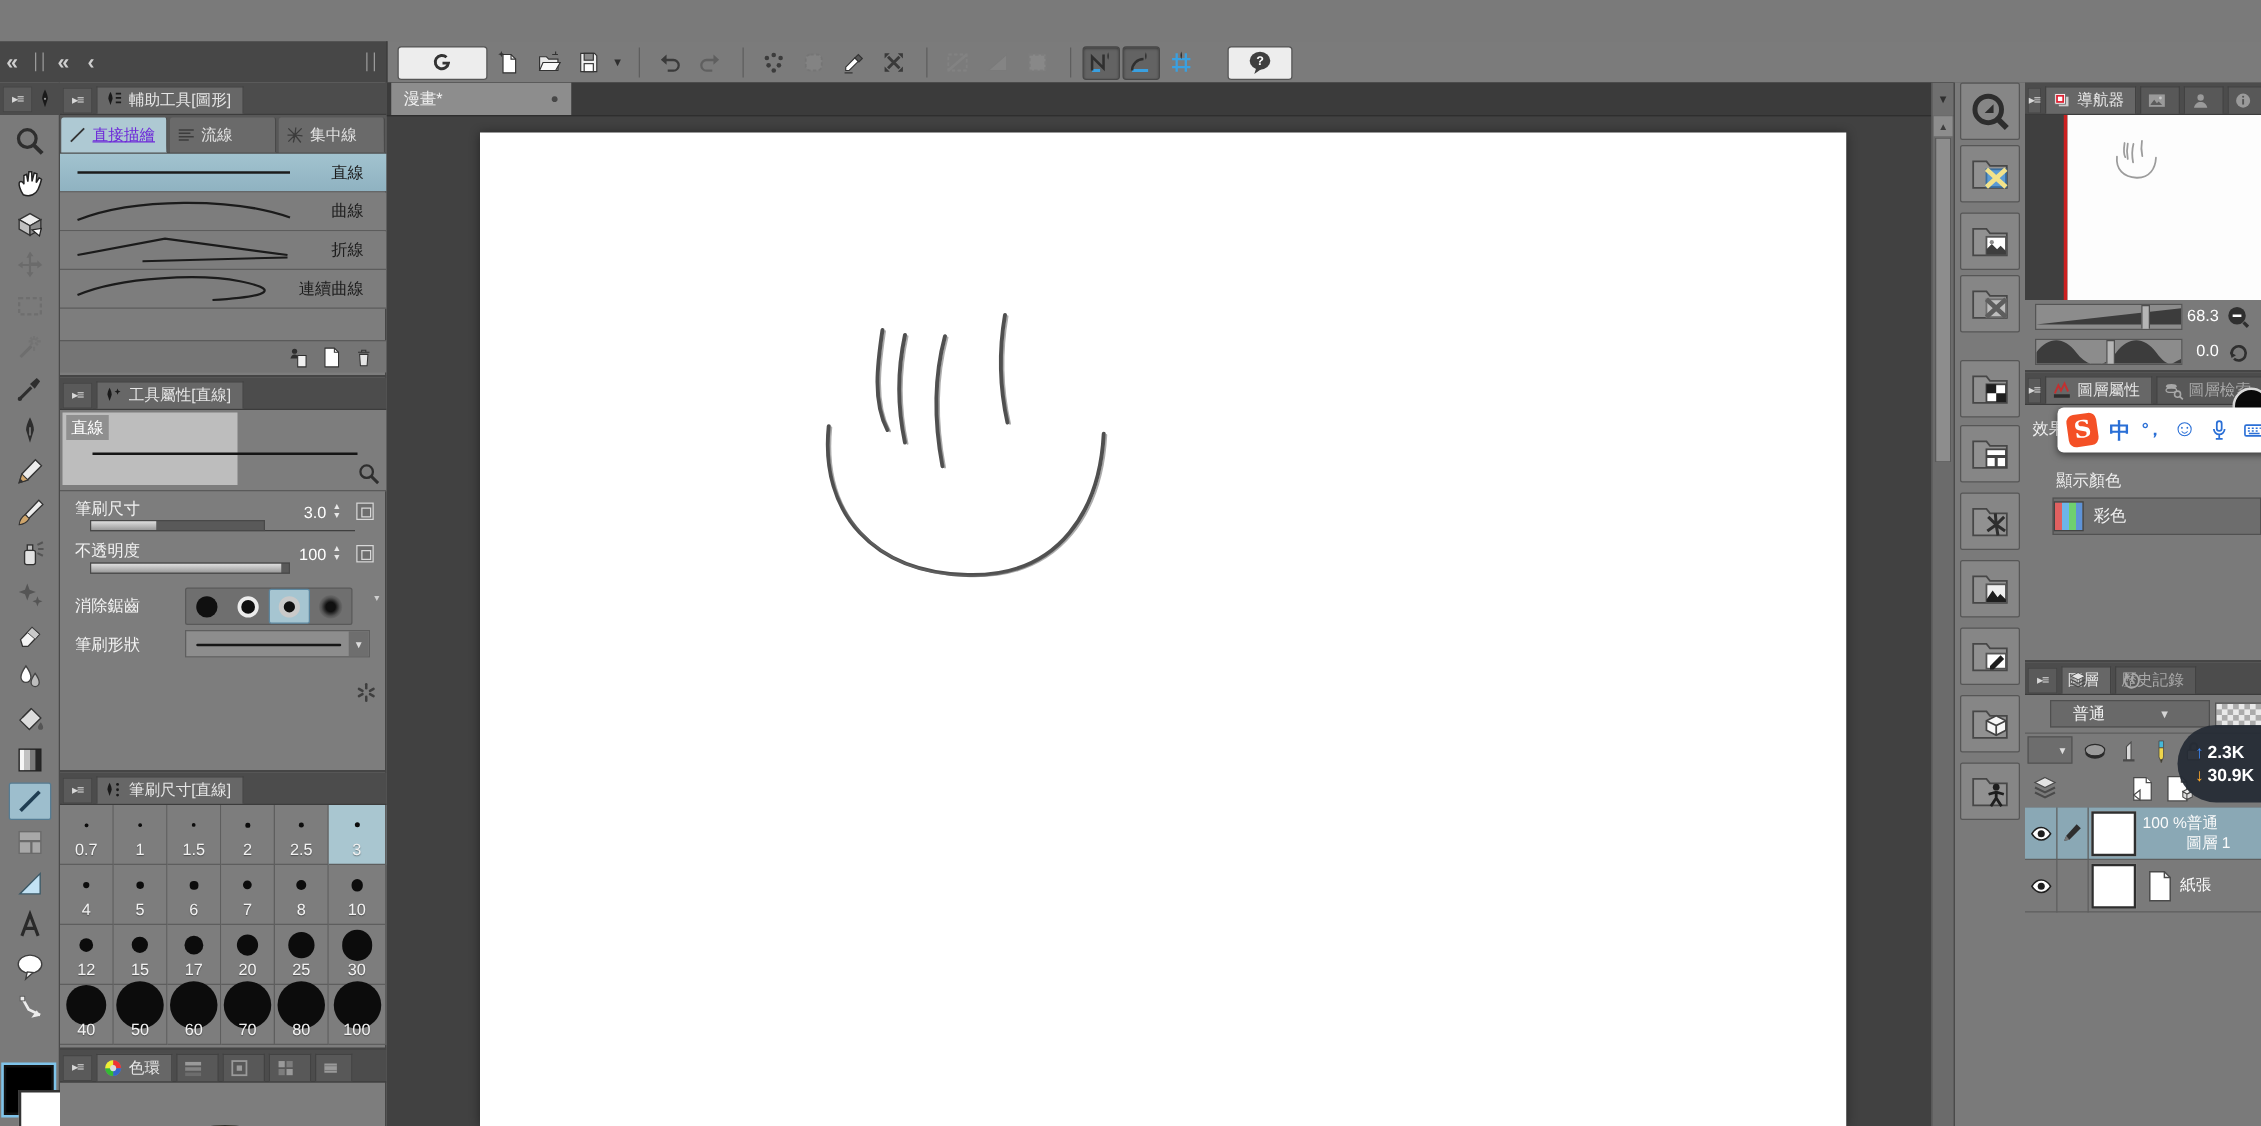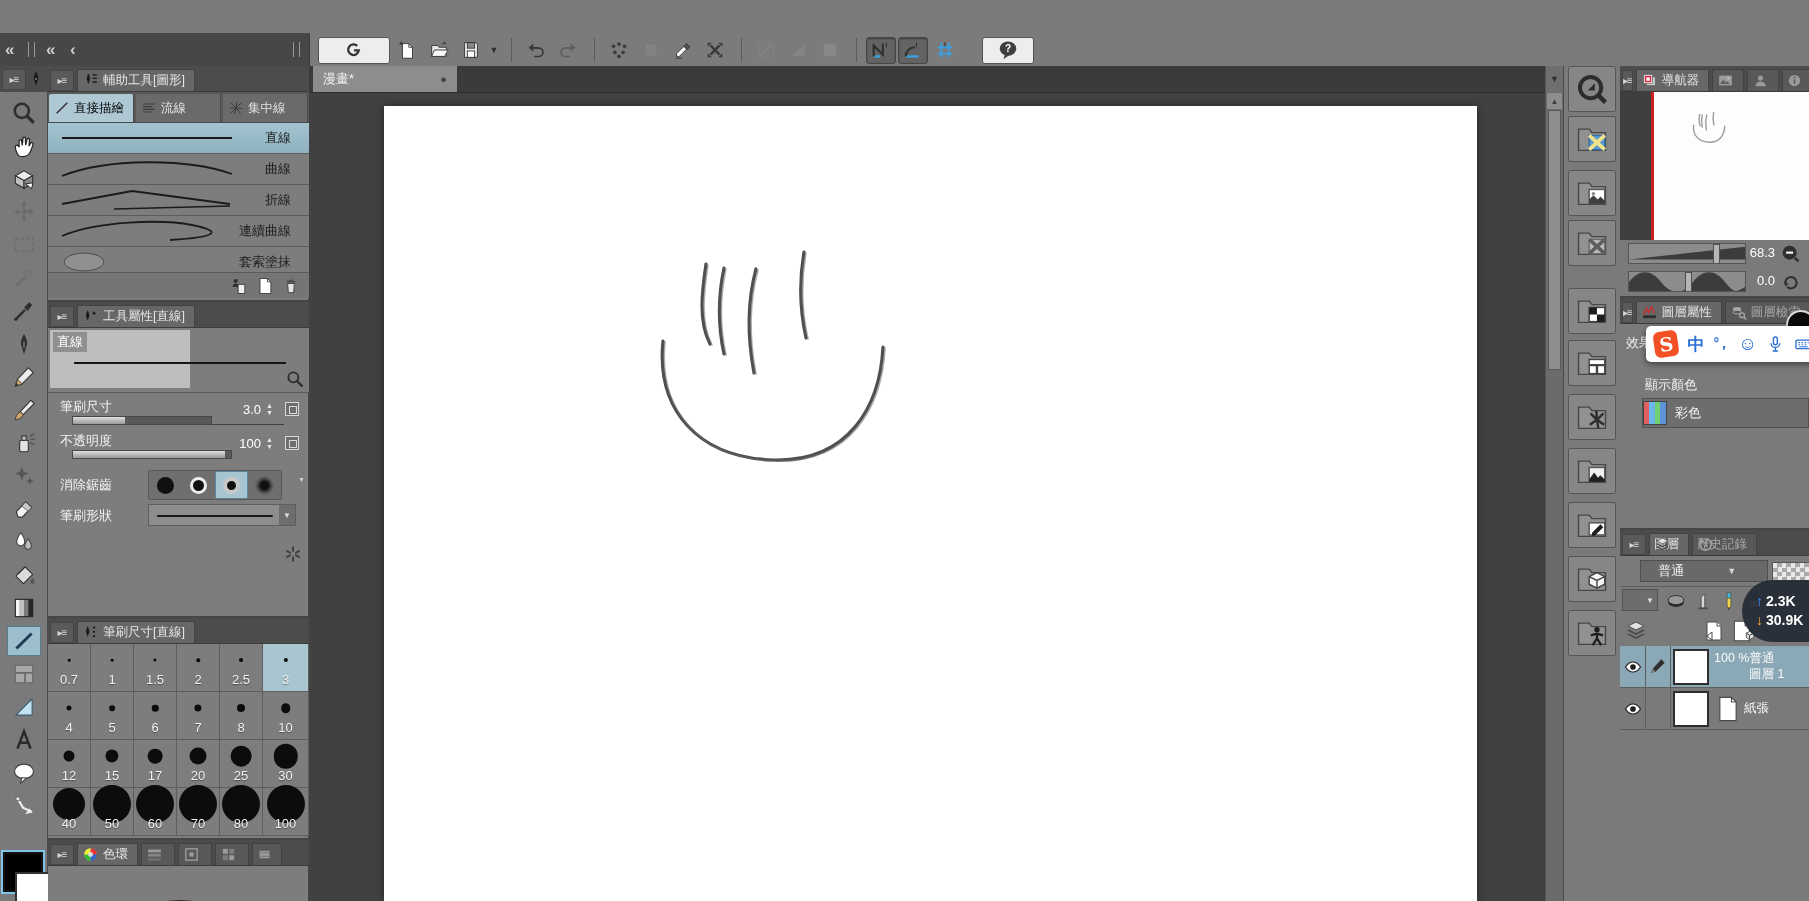--- a/index.html
+++ b/index.html
@@ -60,21 +60,21 @@
          display:flex;align-items:center;justify-content:center;box-sizing:border-box;letter-spacing:-1px;}
   .ptab{height:22px;background:#676767;border:1px solid #424242;border-bottom:none;display:flex;align-items:center;
         gap:4px;padding:0 9px 0 4px;color:#e6e6e6;font-size:12.5px;white-space:nowrap;box-sizing:border-box;}
   .ptab .icon{width:17px;height:17px;}
   .ptab.inactive{background:#585858;color:#a8a8a8;}
 
   
   .stabs{display:flex;height:30px;background:#585858;border-bottom:1px solid #474747;}
   .stab{flex:1;display:flex;align-items:center;gap:4px;padding:0 5px;background:#6a6a6a;border-right:1px solid #494949;
         color:#e2e2e2;font-size:12.5px;white-space:nowrap;overflow:hidden;box-sizing:border-box;margin:2px 1px 0 1px;border-radius:2px 2px 0 0;}
-  .stab.active{background:#aec9d3;color:#000000;}
+  .stab.active{background:#aec9d3;color:#6d28d9;text-decoration:underline;}
   .stab .icon{width:16px;height:16px;flex:none;}
   .srow{position:relative;height:30px;border-bottom:1px solid #5c5c5c;background:#7d7d7d;}
   .srow.selected{background:linear-gradient(#a2c3cf,#8fb2c1);}
   .srow .prev{position:absolute;left:4px;top:1px;width:190px;height:28px;}
   .srow .slabel{position:absolute;right:18px;top:6px;color:#1c1c1c;font-size:13px;}
   .subfoot{position:absolute;left:0;bottom:0;width:261px;height:26px;background:#757575;border-top:1px solid #5a5a5a;
            display:flex;justify-content:flex-end;align-items:center;gap:6px;padding-right:8px;box-sizing:border-box;}
   .subfoot .icon{width:20px;height:20px;}
 
   
@@ -636,28 +636,20 @@
             <span class="slabel">折線</span>
           </div>
           <div class="srow">
             <span class="prev icon">
               <svg viewBox="0 0 190 28" style="width:190px;height:28px">
                 <path d="M10 19C45 4 110 2 140 8s28 12-22 15" fill="none" stroke="#1b1b1b" stroke-width="1.8"></path>
               </svg>
             </span>
             <span class="slabel">連續曲線</span>
           </div>
-          <div class="srow">
-            <span class="prev icon">
-              <svg viewBox="0 0 190 28" style="width:190px;height:28px">
-                <ellipse cx="32" cy="14" rx="20" ry="9" fill="#909090" stroke="#4e4e4e"></ellipse>
-              </svg>
-            </span>
-            <span class="slabel">套索塗抹</span>
-          </div>
         </div>
       <div class="subfoot">
         <span class="icon">
             <svg viewBox="0 0 24 24">
               <circle cx="8" cy="6" r="2.5" fill="#2e2e2e"></circle>
               <path d="M4 13c.5-2.5 2-4 4-4s3.5 1.5 4 4z" fill="#2e2e2e"></path>
               <path d="M11 10h8v11h-8z" fill="#f0f0f0" stroke="#2e2e2e"></path>
             </svg>
           </span>
         <span class="icon">

